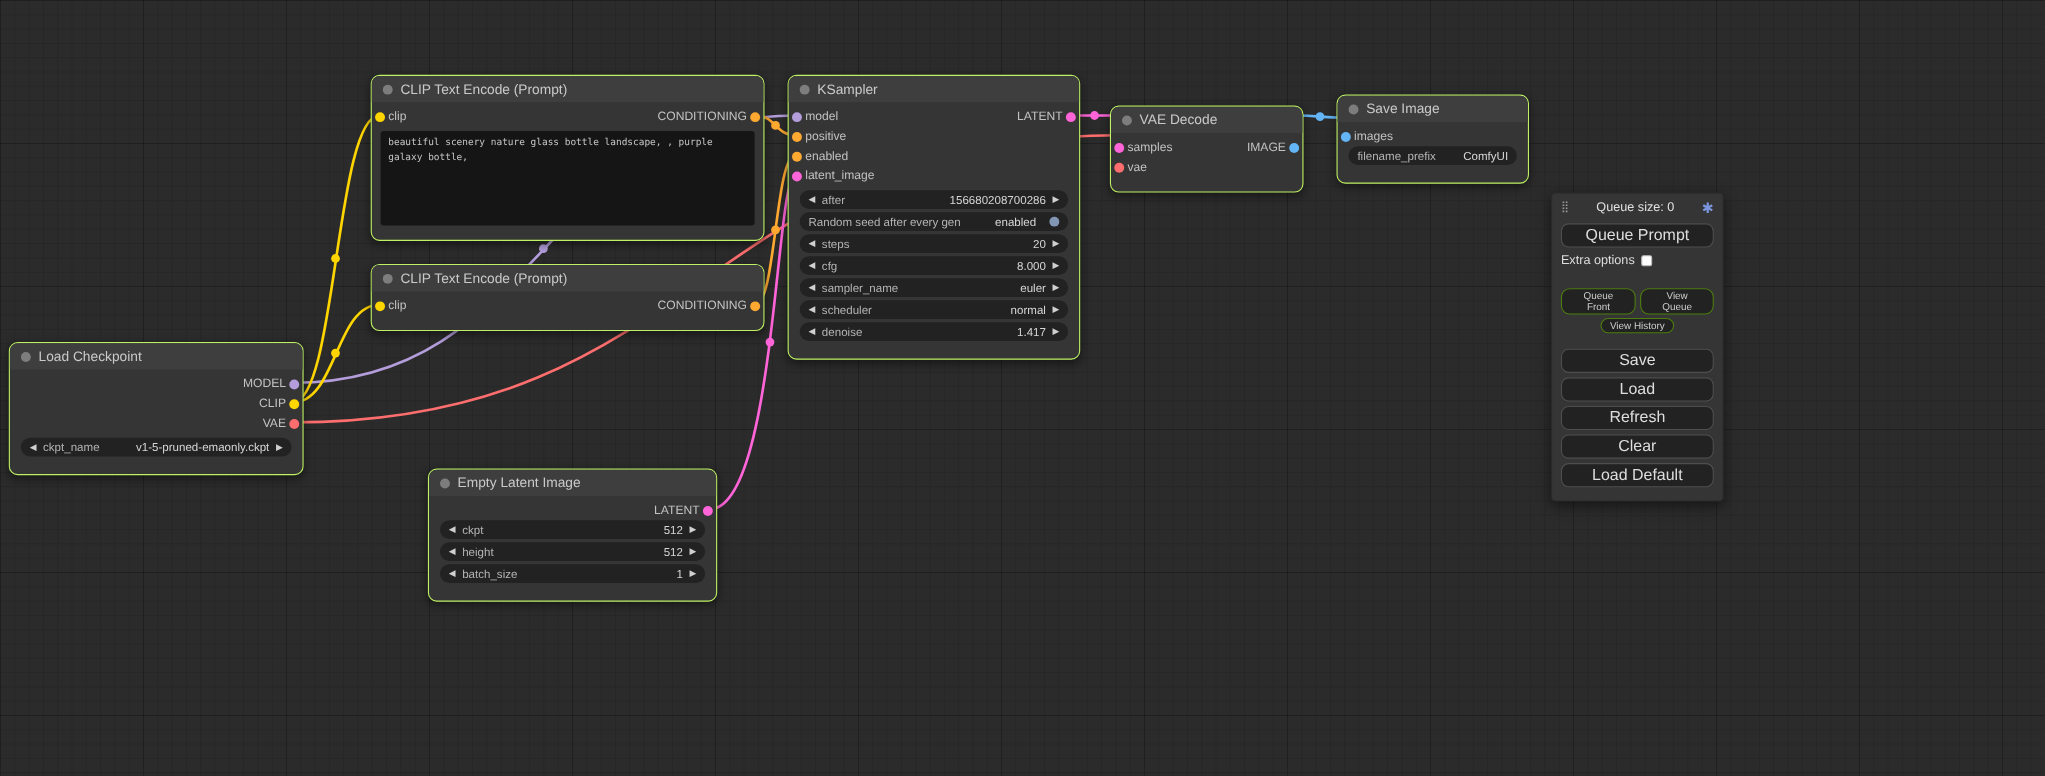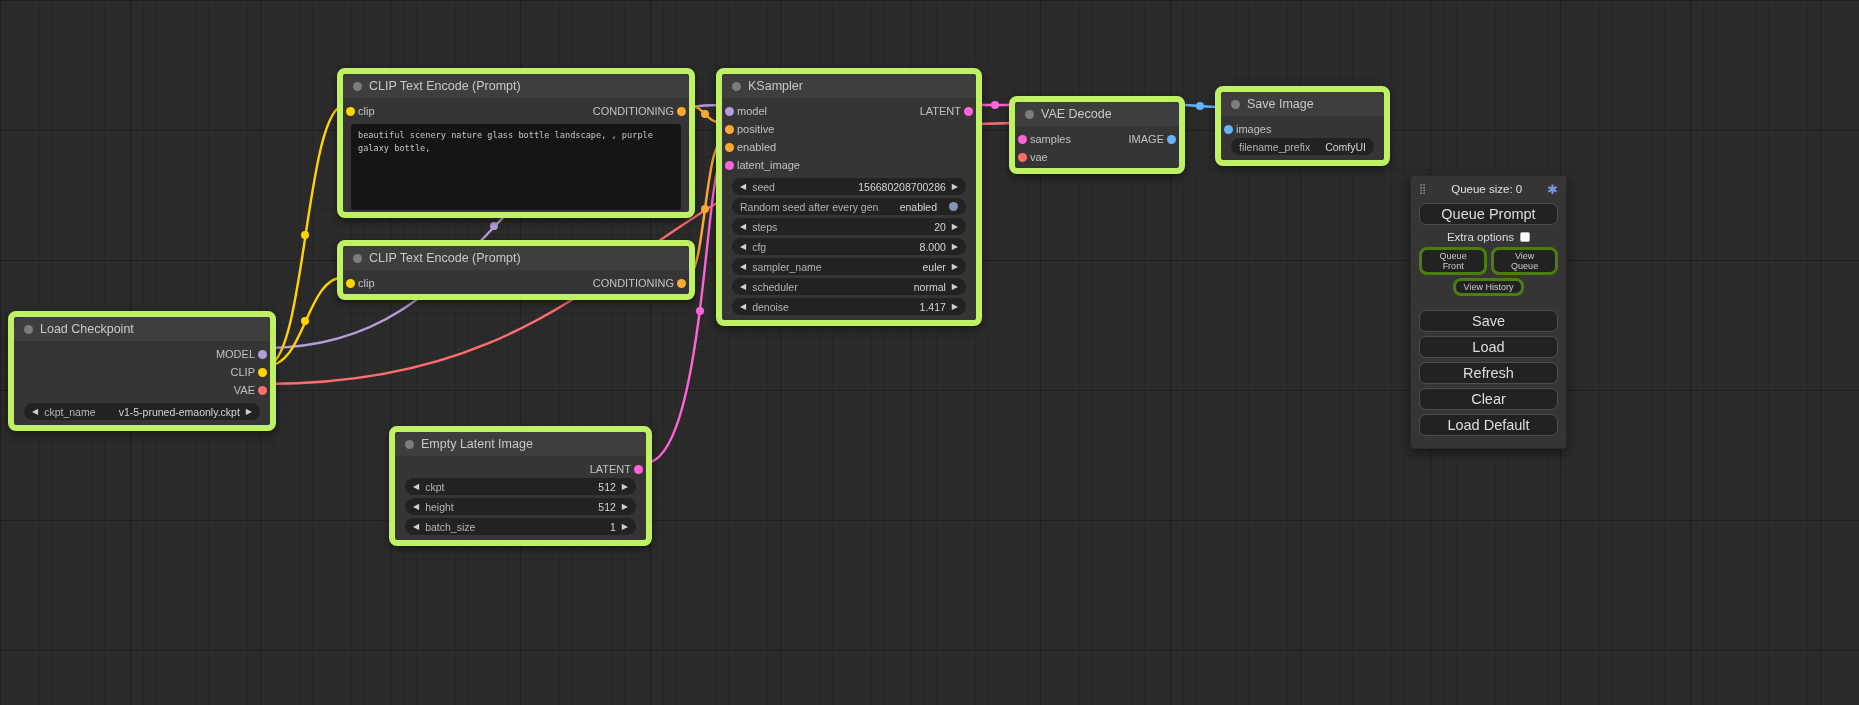--- a/index.html
+++ b/index.html
@@ -18,33 +18,33 @@
 
   
   #wires { position: absolute; left: 0; top: 0; z-index: 1; }
   .wire { fill: none; stroke: var(--c, #888); stroke-width: 2.4; }
   .wiredot { fill: var(--c, #888); }
 
   
   .node {
     position: absolute; z-index: 2;
     background: #353535;
-    border: 6px solid #bef264;
+    border: 1px solid #bef264;
     border-radius: 8px;
     box-shadow: 0 3px 9px rgba(0,0,0,0.45);
   }
   .ntitle {
     height: 24px; display: flex; align-items: center; gap: 7px;
     padding: 0 10px;
     background: #3e3e3e;
     border-radius: 7px 7px 0 0;
     color: #c9c9c9; font-size: 12.5px; white-space: nowrap;
   }
   .ndot { width: 9px; height: 9px; border-radius: 50%; background: #7d7d7d; flex: none; }
-  .nbody { padding: 4px 0 2px; }
+  .nbody { padding: 4px 0 13px; }
   .srow { height: 18px; display: flex; align-items: center; position: relative; padding: 0 15px; font-size: 11px; color: #c2c2c2; }
   .srow.dual { justify-content: space-between; }
   .srow.outonly { justify-content: flex-end; }
   .sdot { width: 9px; height: 9px; border-radius: 50%; background: var(--c, #888); position: absolute; top: 4.5px; }
   .sdot.in { left: 3px; }
   .sdot.out { right: 3px; }
   .slabel { white-space: nowrap; }
 
   .widget {
     height: 17px; margin: 0 10px 3px; padding: 0 8px;
@@ -80,25 +80,25 @@
   .menu-header { display: flex; align-items: center; height: 20px; gap: 4px; }
   .drag-handle { color: #9a9a9a; font-size: 10px; line-height: 1; }
   .queue-size { flex: 1; text-align: center; font-size: 11.5px; color: #e0e0e0; }
   .gear { color: var(--c, #7b96dc); font-size: 13px; line-height: 1; }
   .btn {
     display: block; width: 100%;
     background: #222; border: 1px solid #4e4e4e; border-radius: 7px;
     color: #dedede; font-family: inherit; font-size: 14.5px;
     text-align: center; padding: 2px 0; margin: 4px 0;
   }
-  .extra-row { display: flex; align-items: center; justify-content: center; gap: 6px; margin: 6px 0 4px; font-size: 11.5px; }
+  .extra-row { display: flex; align-items: center; gap: 6px; margin: 6px 0 19px; font-size: 11.5px; }
   .checkbox { width: 10px; height: 10px; background: #fff; border-radius: 2px; border: 1px solid #bbb; }
   .small-row { display: flex; gap: 4px; justify-content: center; margin: 2px 0; }
   .btn-sm {
-    background: #222; border: 3px solid #4d7c0f; border-radius: 8px;
+    background: #222; border: 1px solid #4d7c0f; border-radius: 8px;
     color: #ccc; font-family: inherit; font-size: 9px; padding: 1px 8px;
   }
   .btn-history { display: block; margin: 3px auto 2px; }
   .menu-gap { height: 8px; }
 </style>
 </head>
 <body>
 
 <svg id="wires" width="1859" height="705">
   <path class="wire" d="M 266 348 C 494 348, 495 105, 723 105" style="--c: #B39DDB;"></path>
@@ -229,21 +229,21 @@
     <div class="srow">
       <span class="sdot in" style="--c: #FFA931;"></span>
       <span class="slabel">enabled</span>
     </div>
     <div class="srow">
       <span class="sdot in" style="--c: #FF64D8;"></span>
       <span class="slabel">latent_image</span>
     </div>
     <div class="widget" style="margin-top:4px;">
       <span class="warrow">◀</span>
-      <span>seed</span>
+      <span>after</span>
       <span class="wvalue">156680208700286</span>
       <span class="warrow">▶</span>
     </div>
     <div class="widget">
       <span>Random seed after every gen</span>
       <span class="wvalue">enabled</span>
       <span class="togdot" style="--c: #8296b4;"></span>
     </div>
     <div class="widget">
       <span class="warrow">◀</span>

